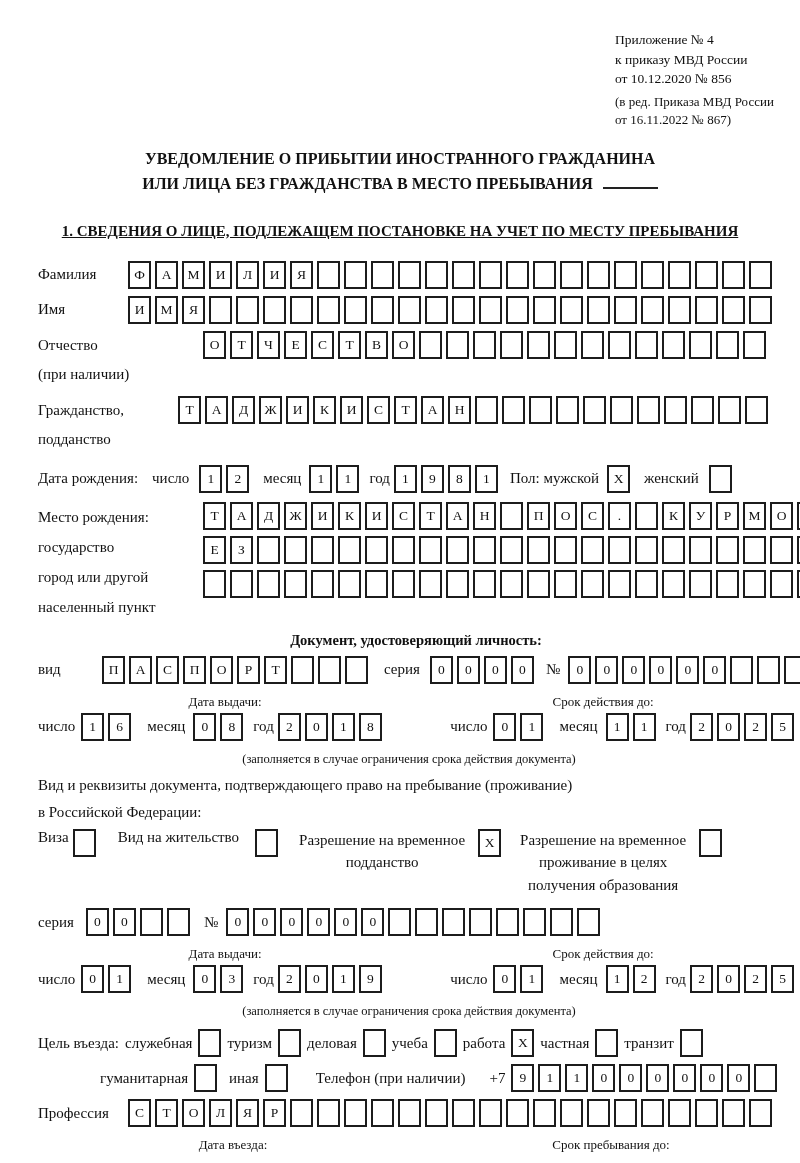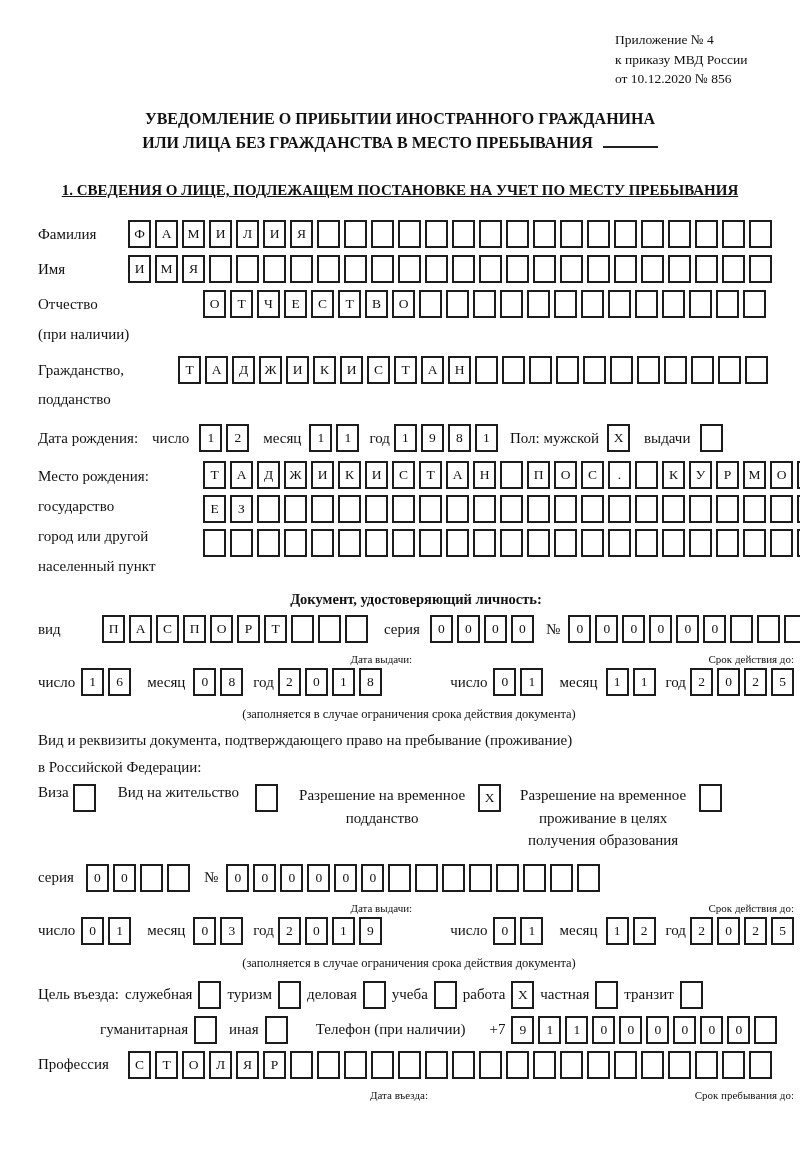--- a/index.html
+++ b/index.html
@@ -19,36 +19,40 @@
   .cb{width:19px;height:24px;border:2px solid #1c1c1c;display:inline-flex;align-items:center;
       justify-content:center;font-size:13.5px;flex:0 0 auto;}
   .lbl{flex:0 0 auto;}
   .lblcol{flex:0 0 auto;line-height:1.95;}
   .w90{width:90px;}
   .stack{display:flex;flex-direction:column;gap:6px;}
   .dochead{text-align:center;font-weight:bold;font-size:14.5px;margin-top:10px;}
   .dates{display:flex;margin-top:10px;}
   .dcol-l{width:390px;}
   .dcol-r{flex:1;}
-  .dhead{text-align:right;font-size:11px;margin-bottom:3px;}
+  .dhead{text-align:center;font-size:13px;margin-bottom:3px;}
   .drow{display:flex;align-items:center;}
   .dnote{text-align:center;font-size:12.5px;margin-top:11px;padding-right:14px;}
   .plaintext{margin-top:10px;font-size:15px;}
   .optrow{display:flex;align-items:flex-start;margin-top:8px;gap:10px;}
   .optblock{text-align:center;line-height:1.5;font-size:15px;}
 </style>
 </head>
 <body>
 
 <div class="page">
 
   <div class="appendix">
     <div>Приложение № 4</div>
     <div>к приказу МВД России</div>
     <div>от 10.12.2020 № 856</div>
+  </div>
+  <div class="edition">
+    <div>(в ред. Приказа МВД России</div>
+    <div>от 16.11.2022 № 867)</div>
   </div>
 
 
   <div class="title">
     <div>УВЕДОМЛЕНИЕ О ПРИБЫТИИ ИНОСТРАННОГО ГРАЖДАНИНА</div>
     <div><span>ИЛИ ЛИЦА БЕЗ ГРАЖДАНСТВА В МЕСТО ПРЕБЫВАНИЯ</span><span class="blankline"></span></div>
   </div>
 
   <div class="secheading">1. СВЕДЕНИЯ О ЛИЦЕ, ПОДЛЕЖАЩЕМ ПОСТАНОВКЕ НА УЧЕТ ПО МЕСТУ ПРЕБЫВАНИЯ</div>
 
@@ -189,21 +193,21 @@
         </span>
       <span class="lbl" style="margin:0 4px 0 10px;">год</span>
       <span class="cellwrap">
           <span class="cell">1</span>
           <span class="cell">9</span>
           <span class="cell">8</span>
           <span class="cell">1</span>
         </span>
       <span class="lbl" style="margin:0 8px 0 12px;">Пол: мужской</span>
       <span class="cb">X</span>
-      <span class="lbl" style="margin:0 10px 0 14px;">выдачи</span>
+      <span class="lbl" style="margin:0 10px 0 14px;">женский</span>
       <span class="cb"></span>
     </div>
 
     <div class="crow" style="align-items:flex-start;margin-top:9px;">
       <span class="lblcol" style="width:165px;line-height:2.0;">
         <div>Место рождения:</div>
         <div>государство</div>
         <div>город или другой</div>
         <div>населенный пункт</div>
       </span>

